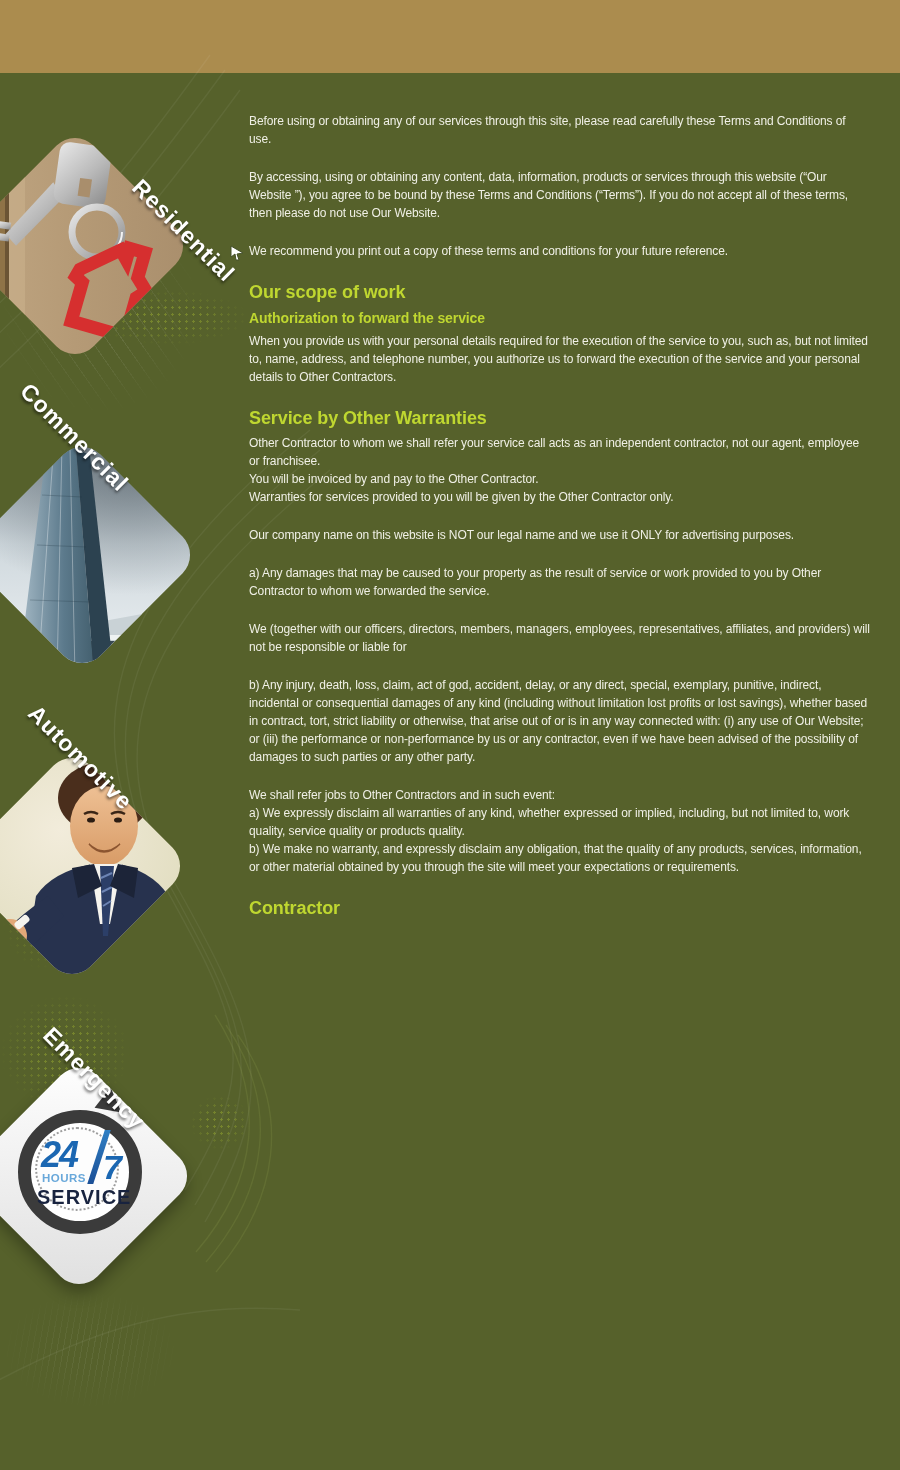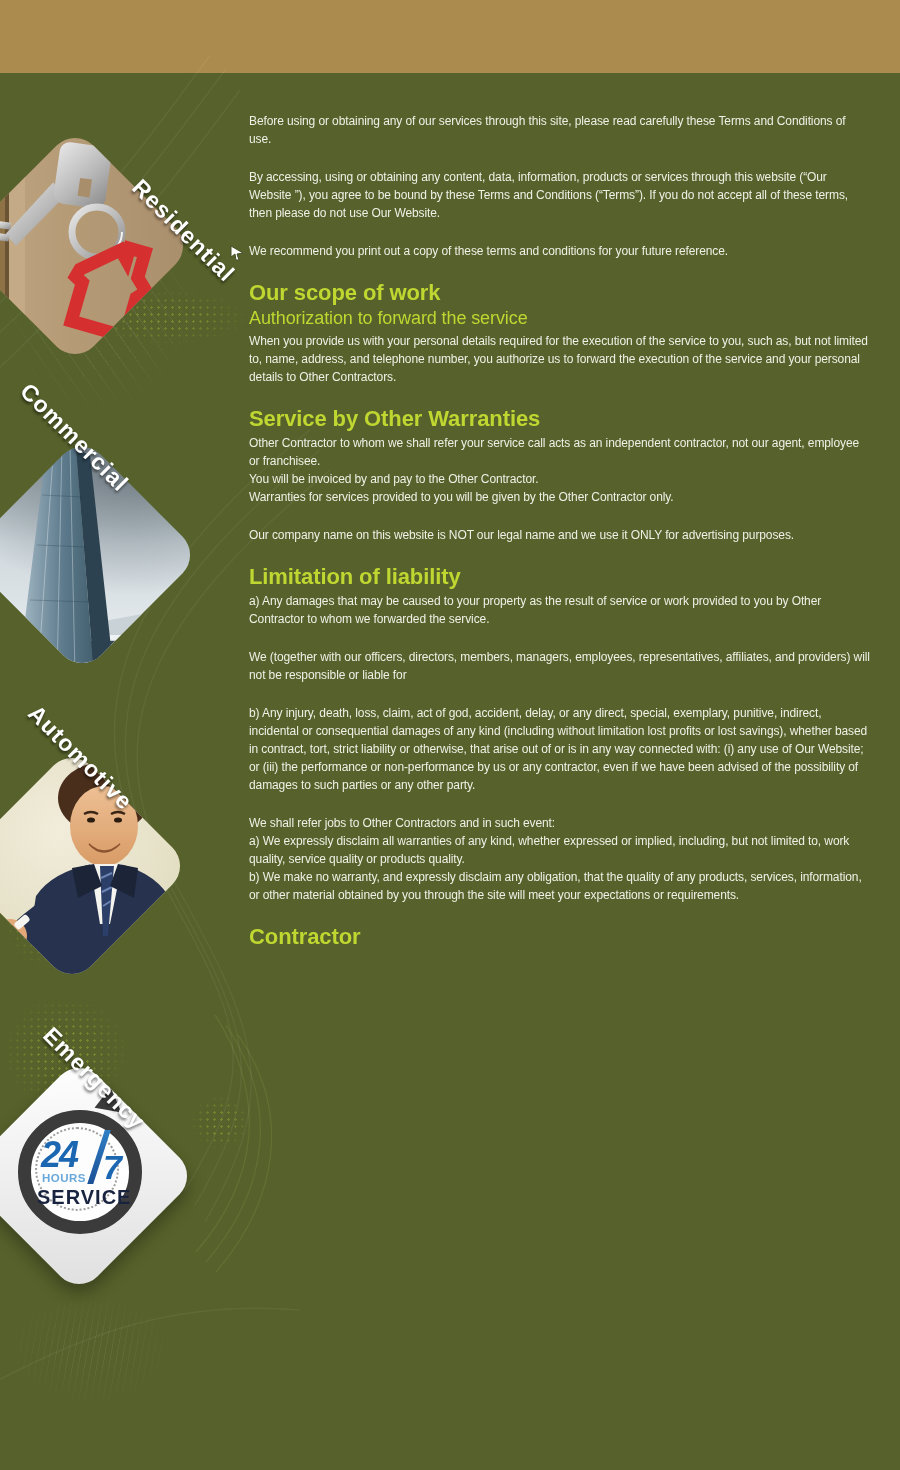--- a/index.html
+++ b/index.html
@@ -35,22 +35,22 @@
     mask-image:radial-gradient(closest-side,#000 40%,transparent 100%);}
   .dots1{left:85px;top:290px;width:165px;height:55px;}
   .dots2{left:0;top:830px;width:80px;height:140px;}
   .dots3{left:0;top:995px;width:130px;height:115px;}
   .dots4{left:190px;top:1095px;width:60px;height:55px;}
   .curves{left:0;top:0;width:330px;height:1470px;}
   
   .content{position:absolute;left:249px;top:112px;width:622px;color:var(--body_text,#f0f0e6);}
   .blk{white-space:pre-line;font-size:12px;line-height:18px;letter-spacing:-.1px;}
   p.blk{margin:0 0 20px 0;}
-  h3.blk{margin:0 0 3px 0;font-size:22px;line-height:25px;font-weight:700;color:var(--accent,#bfd730);}
-  h4.blk{margin:0 0 3px 0;font-size:18px;line-height:21px;font-weight:400;color:var(--accent,#bfd730);}
+  h3.blk{margin:0 0 3px 0;font-size:18px;line-height:25px;font-weight:700;color:var(--accent,#bfd730);}
+  h4.blk{margin:0 0 3px 0;font-size:14px;line-height:21px;font-weight:700;color:var(--accent,#bfd730);}
   
   .diamond{position:absolute;width:168px;height:168px;transform:rotate(45deg);
     border-radius:26px;overflow:hidden;}
   .dinner{position:absolute;left:-36px;top:-36px;width:240px;height:240px;transform:rotate(-45deg);}
   .d-res{left:-9px;top:162px;}
   .d-com{left:-2px;top:471px;}
   .d-aut{left:-12px;top:782px;}
   .d-eme{left:-5px;top:1092px;background:linear-gradient(135deg,#ffffff,#dfdfdf);
     box-shadow:6px 6px 16px rgba(0,0,0,.30);}
   .dlabel{position:absolute;transform-origin:0 50%;transform:rotate(45deg);
@@ -262,21 +262,20 @@
       <p class="blk blk-p">By accessing, using or obtaining any content, data, information, products or services through this website (“Our Website ”), you agree to be bound by these Terms and Conditions (“Terms”). If you do not accept all of these terms, then please do not use Our Website.</p>
       <p class="blk blk-p">We recommend you print out a copy of these terms and conditions for your future reference.</p>
       <h3 class="blk blk-h1">Our scope of work</h3>
       <h4 class="blk blk-h2">Authorization to forward the service</h4>
       <p class="blk blk-p">When you provide us with your personal details required for the execution of the service to you, such as, but not limited to, name, address, and telephone number, you authorize us to forward the execution of the service and your personal details to Other Contractors.</p>
       <h3 class="blk blk-h1">Service by Other Warranties</h3>
       <p class="blk blk-p">Other Contractor to whom we shall refer your service call acts as an independent contractor, not our agent, employee or franchisee.
 You will be invoiced by and pay to the Other Contractor.
 Warranties for services provided to you will be given by the Other Contractor only.</p>
       <p class="blk blk-p">Our company name on this website is NOT our legal name and we use it ONLY for advertising purposes.</p>
-      <h3 class="blk blk-h1">Limitation of liability</h3>
       <p class="blk blk-p">a) Any damages that may be caused to your property as the result of service or work provided to you by Other Contractor to whom we forwarded the service.</p>
       <p class="blk blk-p">We (together with our officers, directors, members, managers, employees, representatives, affiliates, and providers) will not be responsible or liable for</p>
       <p class="blk blk-p">b) Any injury, death, loss, claim, act of god, accident, delay, or any direct, special, exemplary, punitive, indirect, incidental or consequential damages of any kind (including without limitation lost profits or lost savings), whether based in contract, tort, strict liability or otherwise, that arise out of or is in any way connected with: (i) any use of Our Website; or (iii) the performance or non-performance by us or any contractor, even if we have been advised of the possibility of damages to such parties or any other party.</p>
       <p class="blk blk-p">We shall refer jobs to Other Contractors and in such event:
 a) We expressly disclaim all warranties of any kind, whether expressed or implied, including, but not limited to, work quality, service quality or products quality.
 b) We make no warranty, and expressly disclaim any obligation, that the quality of any products, services, information, or other material obtained by you through the site will meet your expectations or requirements.</p>
       <h3 class="blk blk-h1">Contractor</h3>
     </div>
 
   <svg class="cursor" width="14" height="16" viewBox="0 0 14 16">

